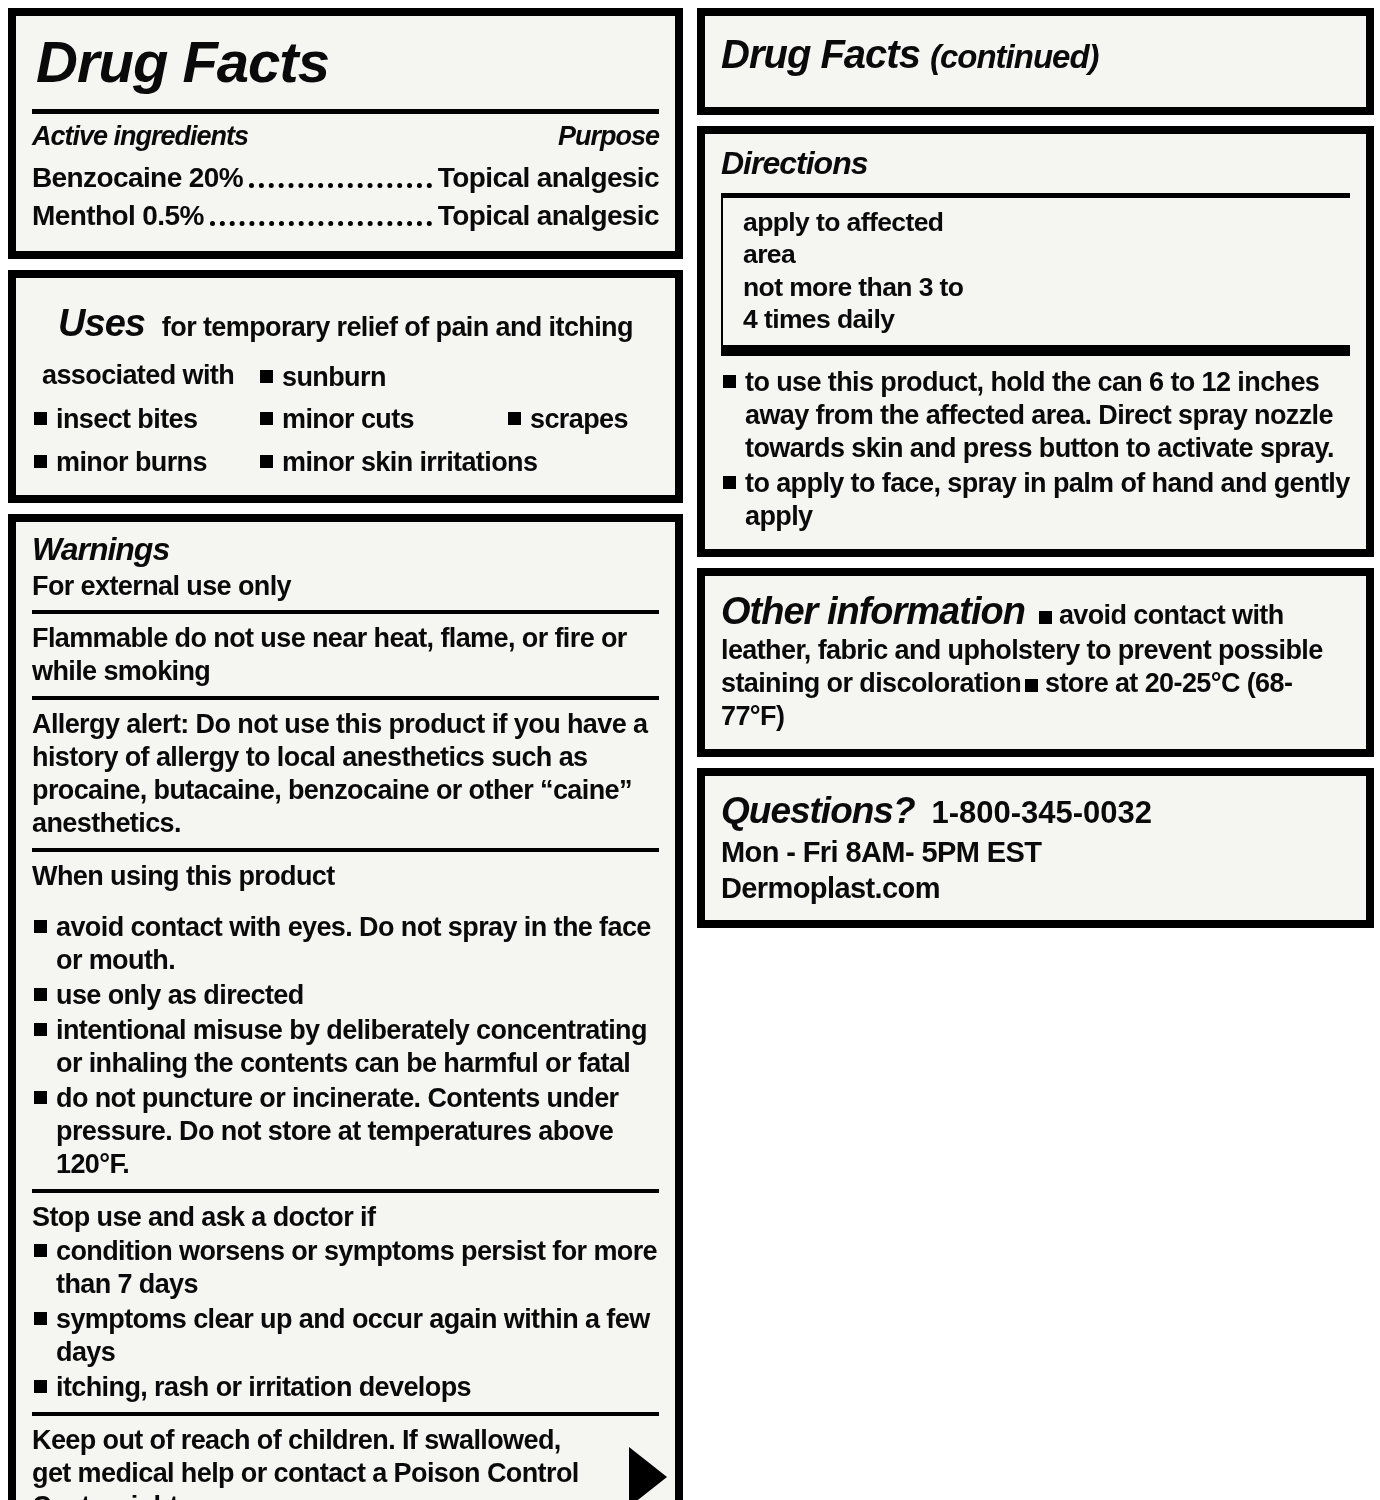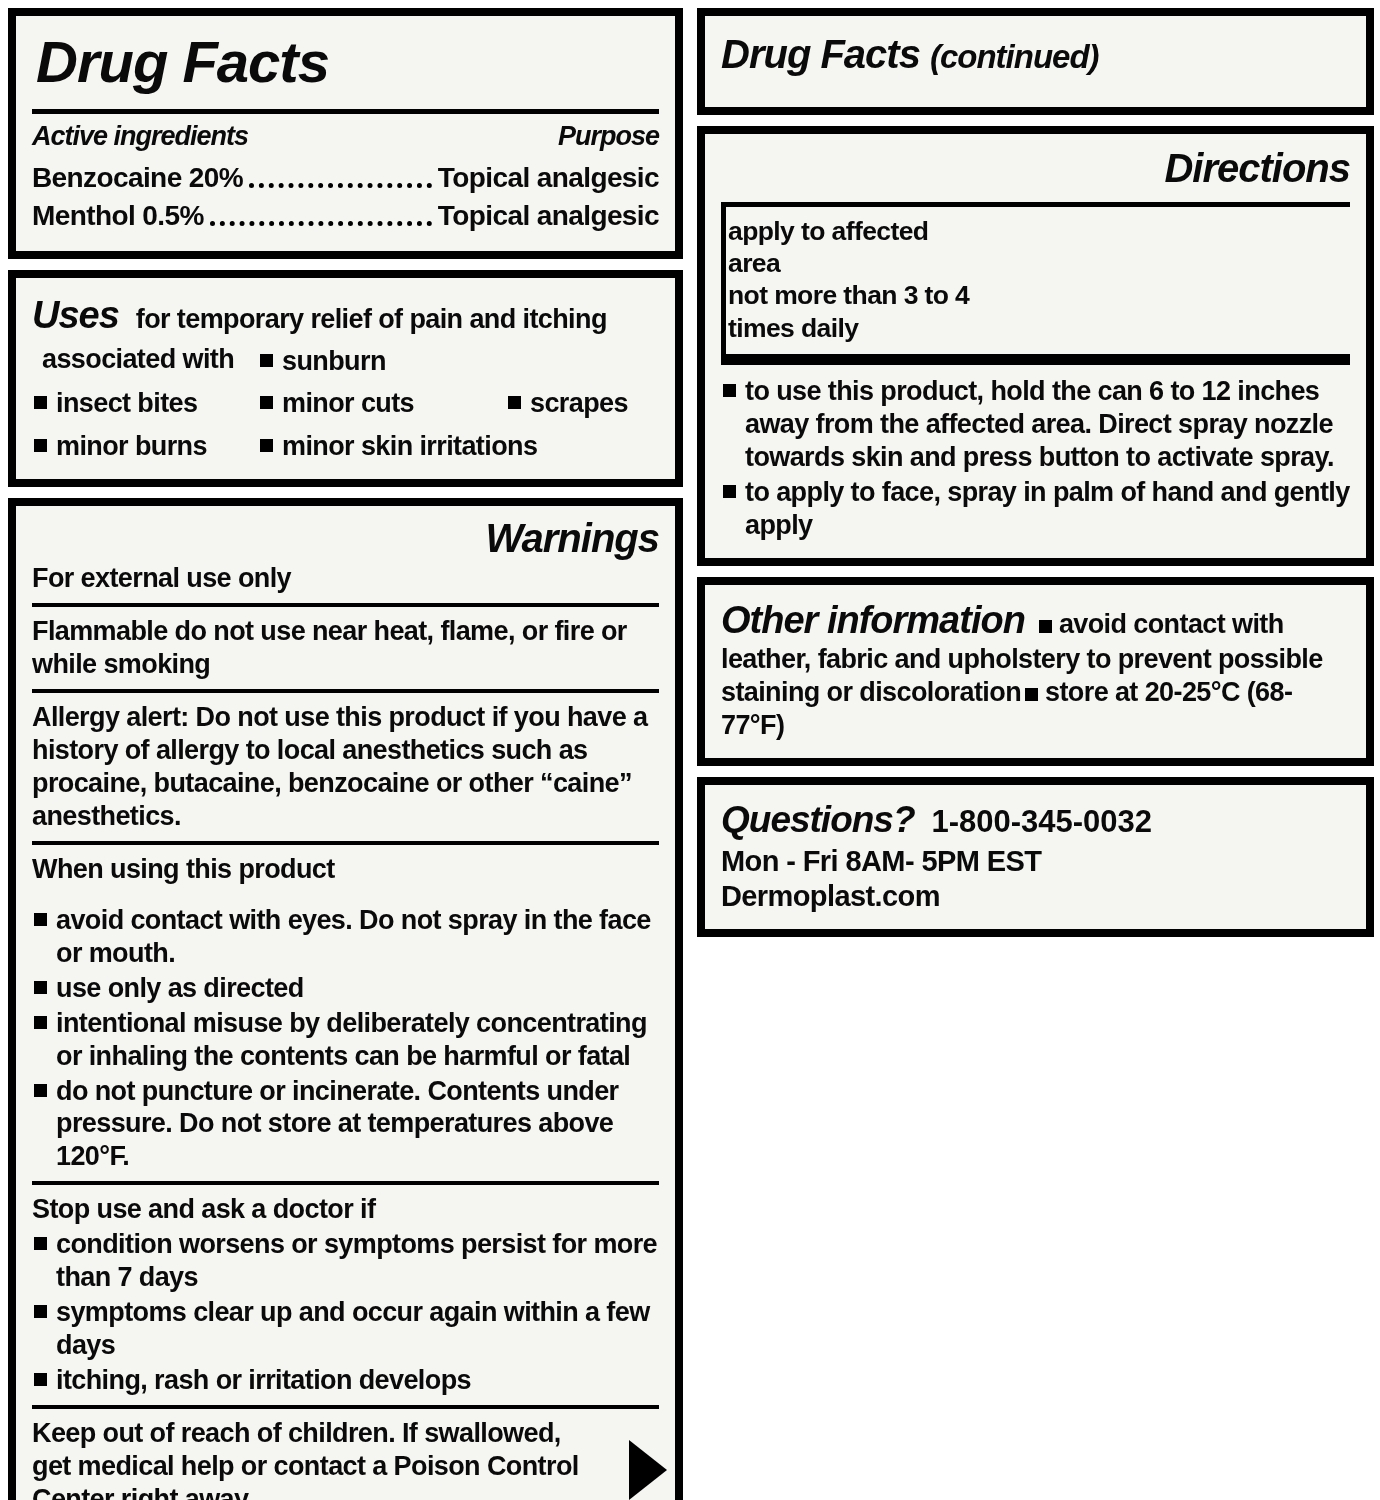--- a/index.html
+++ b/index.html
@@ -20,21 +20,21 @@
     font-weight:700;
     font-size:27px;
     line-height:1.22;
     letter-spacing:-0.6px;
     box-sizing:border-box;
   }
   .rule{border:none;border-top:4px solid #000;margin:8px 0;}
   .rule-thick{border:none;border-top:5px solid #000;margin:6px 0 4px 0;}
   h1,h2{margin:0;font-style:italic;letter-spacing:-1px;}
   h1{font-size:58px;line-height:1.05;padding:6px 0 10px 4px;}
-  .h2{font-size:40px;line-height:1.1;text-align:right;}
+  .h2{font-size:32px;line-height:1.1;}
   .h2-inline{font-size:38px;font-style:italic;letter-spacing:-1px;margin-right:10px;}
   
   .ai-head{display:flex;justify-content:space-between;align-items:flex-end;font-style:italic;font-size:27px;letter-spacing:-1px;padding:2px 0 4px 0;}
   .ai-row{display:flex;align-items:flex-end;font-size:28px;margin:4px 0;}
   .leader{flex:1;border-bottom:5px dotted #000;margin:0 6px 7px 6px;min-width:40px;}
   
   .bullet{position:relative;padding-left:24px;margin:2px 0;}
   .sq{display:inline-block;width:13px;height:13px;background:#000;}
   .bullet>.sq{position:absolute;left:2px;top:9px;}
   .sq-inline{display:inline-block;width:13px;height:13px;background:#000;margin:0 7px 0 4px;}
@@ -50,21 +50,21 @@
     width:0;height:0;
     border-top:30px solid transparent;
     border-bottom:30px solid transparent;
     border-left:38px solid #000;
   }
   
   .dir-table{border-top:5px solid #000;border-bottom:6px solid #000;margin:6px 0 10px 0;}
   .dir-row{display:grid;grid-template-columns:272px 1fr;}
   .dir-row.first{border-bottom:5px solid #000;}
   .dir-cell{padding:8px 10px 10px 2px;font-size:26.5px;white-space:pre-line;}
-  .dir-cell.what{border-left:5px solid #000000;padding-left:2px;}
+  .dir-cell.what{border-left:2px solid #000000;padding-left:20px;}
   .dir-cell.center{display:flex;align-items:center;white-space:normal;}
   .continued-box{padding-top:14px;padding-bottom:28px;}
   .continued-suffix{font-size:33px;font-style:italic;letter-spacing:-1px;}
   .q-line{font-size:29px;}
   .q-phone{font-size:31px;letter-spacing:0;}
   p{margin:6px 0;}
 </style>
 </head>
 <body>
 
@@ -85,21 +85,21 @@
         <span>Topical analgesic</span>
       </div>
       <div class="ai-row">
         <span>Menthol 0.5%</span>
         <span class="leader"></span>
         <span>Topical analgesic</span>
       </div>
     </div>
 
     <div class="box">
-      <p style="margin:4px 0;">
+      <p style="margin:12px 0;text-align:center;">
         <span class="h2-inline">Uses</span>
         <span>for temporary relief of pain and itching</span>
       </p>
       <div class="uses-grid">
         <span class="uses-cell indent">associated with</span>
         <span class="uses-cell bullet"><span class="sq"></span><span>sunburn</span></span>
         <span class="uses-cell"></span>
         <span class="uses-cell bullet"><span class="sq"></span><span>insect bites</span></span>
         <span class="uses-cell bullet"><span class="sq"></span><span>minor cuts</span></span>
         <span class="uses-cell bullet"><span class="sq"></span><span>scrapes</span></span>

